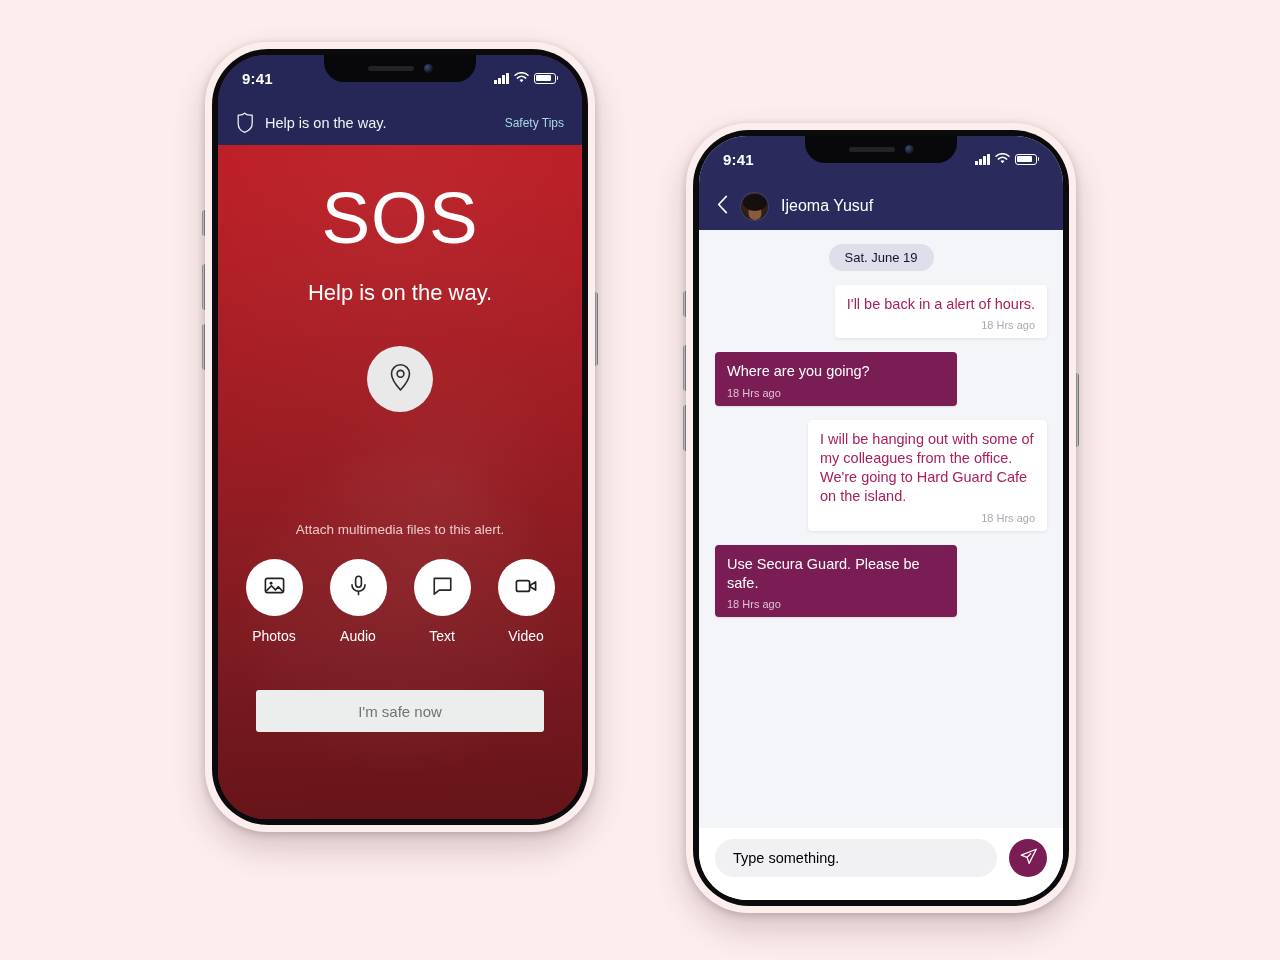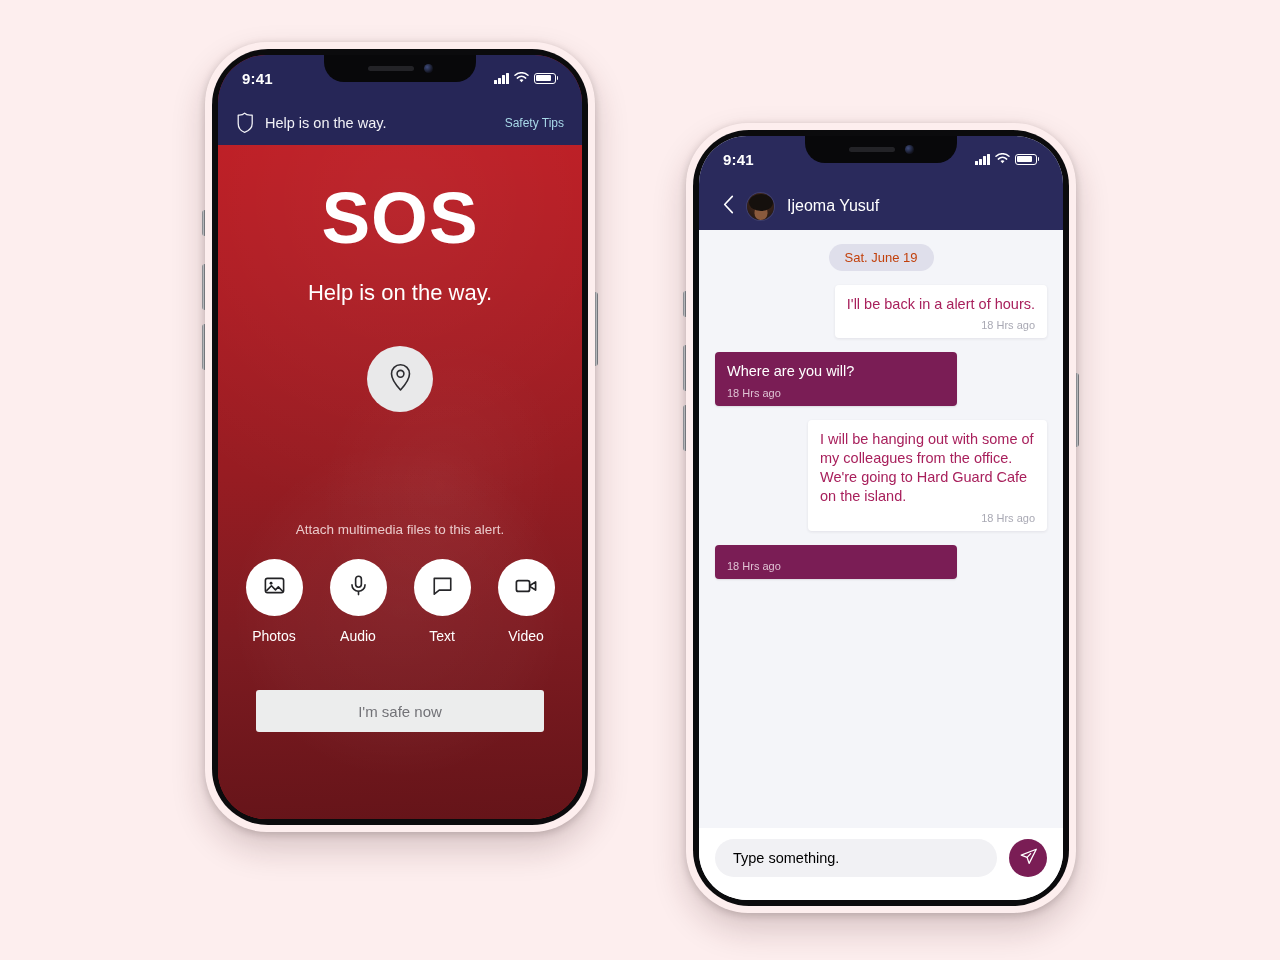--- a/index.html
+++ b/index.html
@@ -94,21 +94,21 @@
     width: 330px; height: 330px; border-radius: 50%;
     background: radial-gradient(circle, rgba(255,255,255,.045) 0%, rgba(255,255,255,.02) 55%, rgba(255,255,255,0) 72%);
     pointer-events: none;
   }
   .sos-ghost2 {
     position: absolute; left: 28%; top: 190px;
     width: 240px; height: 300px;
     background: radial-gradient(ellipse, rgba(255,255,255,.035), rgba(255,255,255,0) 70%);
     transform: rotate(18deg); pointer-events: none;
   }
-  .sos-title { color: #fff; font-size: 73px; font-weight: bold; letter-spacing: 1px; line-height: 1; margin-top: 6px; }
+  .sos-title { color: #fff; font-size: 73px; font-weight: normal; letter-spacing: 1px; line-height: 1; margin-top: 6px; }
   .sos-sub { color: #fff; font-size: 22px; margin-top: 26px; }
   .loc-circle {
     margin-top: 40px; width: 66px; height: 66px; border-radius: 50%;
     background: #e9e9ea;
     display: flex; align-items: center; justify-content: center;
   }
   .attach-hint { color: #e9c7c8; font-size: 13.5px; margin-top: 110px; }
   .attach-row { display: flex; gap: 26px; margin-top: 22px; }
   .attach-item { display: flex; flex-direction: column; align-items: center; width: 58px; }
   .attach-circle {
@@ -124,21 +124,21 @@
   }
 
   
   #phone-chat { left: 686px; top: 123px; width: 390px; height: 790px; }
   #phone-chat .screen { background: #f4f5f9; }
   #phone-chat .notch { width: 152px; height: 27px; }
   #phone-chat .statusbar { height: 46px; background: #2a2a5c; }
 
   .chat-appbar {
     display: flex; align-items: center; gap: 13px;
-    height: 48px; padding: 0 24px;
+    height: 48px; padding: 0 18px;
     background: #2a2a5c;
   }
   .back-chevron { cursor: default; }
   .avatar {
     width: 27px; height: 27px; border-radius: 50%; overflow: hidden;
     background: radial-gradient(circle at 50% 34%, #6b4432 0%, #3a2319 45%, #1b1410 100%);
     position: relative; flex: none;
     box-shadow: 0 0 0 1px rgba(255,255,255,.10);
   }
   .avatar::before {
@@ -154,21 +154,21 @@
   .chat-name { color: #fff; font-size: 16px; }
 
   .chat-body {
     height: calc(100% - 46px - 48px - 72px);
     background: #f4f5f9;
     padding: 14px 16px 0;
     overflow: hidden;
   }
   .date-pill-wrap { display: flex; justify-content: center; }
   .date-pill {
-    background: #dfdfeb; color: #c2410c;
+    background: #dfdfeb; color: #0f172a;
     font-size: 13px; padding: 6px 16px; border-radius: 14px;
   }
   .msg-row { display: flex; margin-top: 14px; }
   .msg-row.in  { justify-content: flex-start; }
   .msg-row.out { justify-content: flex-end; }
   .bubble { border-radius: 4px; padding: 10px 12px 7px; max-width: 84%; }
   .bubble.in {
     background: #7a1d55; color: #fff;
     border-radius: 4px;
     box-shadow: 0 1px 2px rgba(0,0,0,.10);
@@ -387,34 +387,35 @@
 
         <div class="msg-row out">
           <div class="bubble out wide">
             <div class="text">I'll be back in a alert of hours.</div>
             <div class="time">18 Hrs ago</div>
           </div>
         </div>
 
         <div class="msg-row in">
           <div class="bubble in wide">
-            <div class="text">Where are you will?</div>
+            <div class="text">Where are you going?</div>
             <div class="time">18 Hrs ago</div>
           </div>
         </div>
 
         <div class="msg-row out">
           <div class="bubble out wide">
             <div class="text">I will be hanging out with some of my colleagues from the office. We're going to Hard Guard Cafe on the island.</div>
             <div class="time">18 Hrs ago</div>
           </div>
         </div>
 
         <div class="msg-row in">
           <div class="bubble in wide">
+            <div class="text">Use Secura Guard. Please be safe.</div>
             <div class="time">18 Hrs ago</div>
           </div>
         </div>
       </div>
 
       <div class="chat-inputbar">
         <div class="chat-input">Type something.</div>
         <div class="send-btn">
           <span>
             <svg width="19" height="19" viewBox="0 0 22 22" fill="none">

